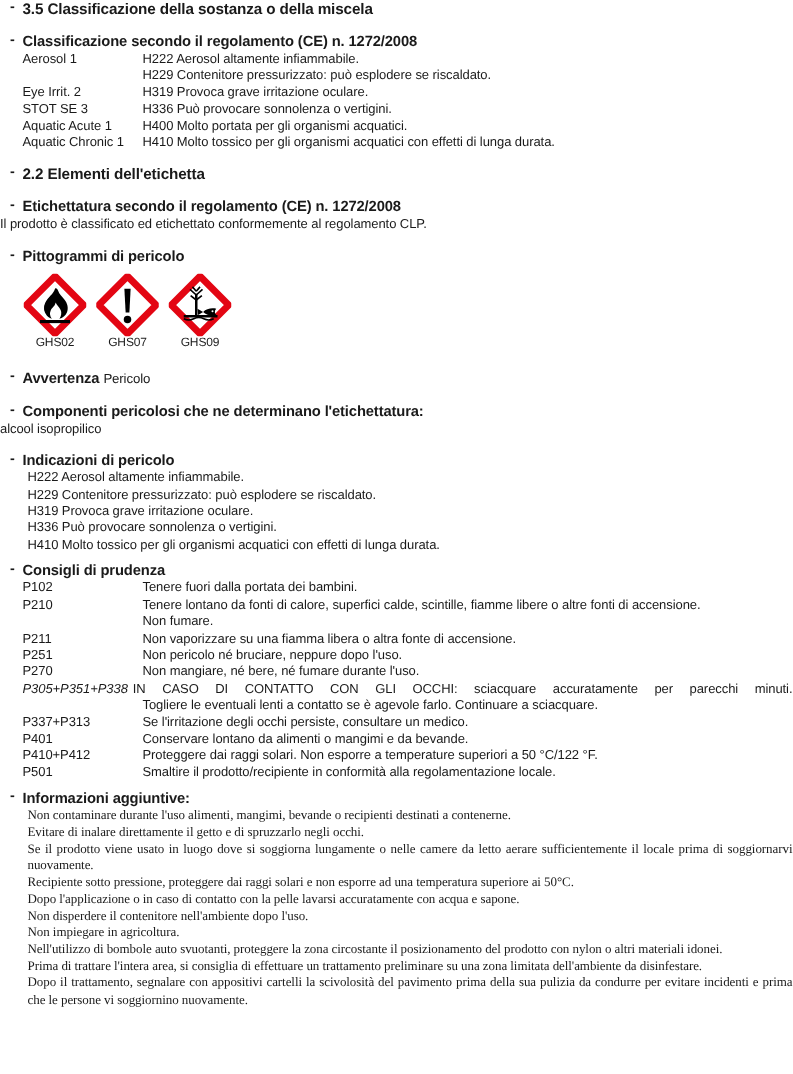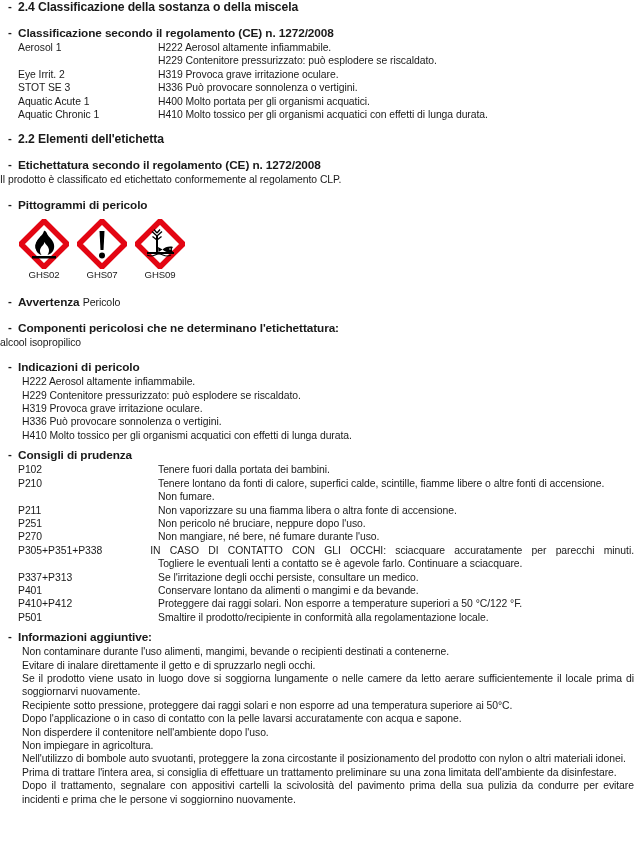--- a/index.html
+++ b/index.html
@@ -56,46 +56,46 @@
     letter-spacing: -0.05px;
   }
 
   
   .rows { padding-left: 18px; }
   .row {
     display: flex;
     font-size: 10.4px;
     line-height: 13.4px;
     letter-spacing: -0.05px;
-    gap: 44px;
   }
   .row .c1 {
     width: 96px;
     flex: 0 0 96px;
     white-space: nowrap;
   }
   .row .c2 { flex: 1 1 auto; }
   .row.justify .c2 {
     text-align: justify;
     text-align-last: justify;
   }
   .row .c1.wide {
     width: auto;
     flex: 0 0 auto;
     padding-right: 4px;
+    font-style: italic;
   }
 
   
   .lines { padding-left: 22px; }
   .lines .ln {
     font-size: 10.4px;
     line-height: 13.4px;
     letter-spacing: -0.05px;
   }
-  .lines.justified .ln { text-align: justify; }
+  .lines.justified .ln { text-align: justify; font-family: Liberation Serif, serif; }
 
   
   .gap-sm { height: 6px; }
   .gap-md { height: 11px; }
   .gap-lg { height: 14px; }
 
   
   .pictos {
     padding-left: 18px;
     display: flex;
@@ -122,21 +122,21 @@
   }
 </style>
 </head>
 <body>
 
 <div class="page">
 
   <div class="block">
     <div class="heading heading-lg">
       <span class="dash">-</span>
-      <span>2.4 Classificazione della sostanza o della miscela</span>
+      <span>3.5 Classificazione della sostanza o della miscela</span>
     </div>
   </div>
 
   <div class="gap-md"></div>
 
   <div class="block">
     <div class="heading">
       <span class="dash">-</span>
       <span>Classificazione secondo il regolamento (CE) n. 1272/2008</span>
     </div>

